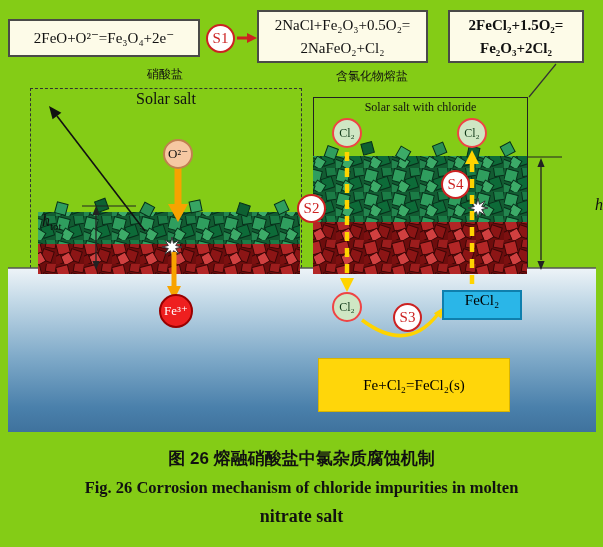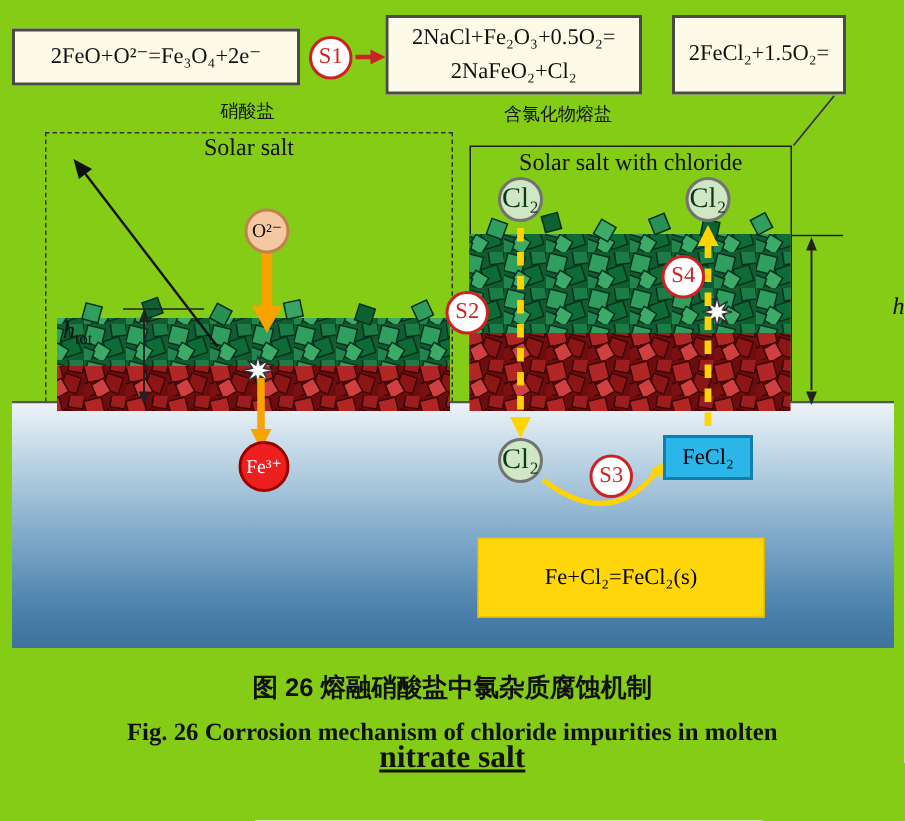--- a/index.html
+++ b/index.html
@@ -12,59 +12,59 @@
   #dashed-box{left:30px;top:88px;width:272px;height:180px;border:1.6px dashed #333;border-bottom:none;}
   #solid-box{left:313px;top:97px;width:215px;height:171px;border:1.8px solid #222;}
   #overlay-svg{position:absolute;left:0;top:0;z-index:2;pointer-events:none;}
   .lbl{position:absolute;z-index:3;white-space:nowrap;}
   
   .eqbox{position:absolute;z-index:3;box-sizing:border-box;background:#fdfbe8;border:2px solid #4a4a48;
          display:flex;flex-direction:column;align-items:center;justify-content:center;
          font-size:15px;line-height:1.5;text-align:center;}
   #eq1{left:8px;top:19px;width:192px;height:38px;}
   #eq2{left:257px;top:10px;width:171px;height:53px;}
-  #eq3{left:448px;top:10px;width:116px;height:53px;}
+  #eq3{left:448px;top:10px;width:136px;height:53px;font-weight:bold;}
   
   .circle{position:absolute;z-index:3;border-radius:50%;display:flex;align-items:center;justify-content:center;
           box-sizing:border-box;font-size:13px;}
   .smark{background:#fff;border:2.5px solid #cc2222;color:#cc2222;font-size:15px;width:29px;height:29px;}
   #s1{left:206px;top:24px;}
   #s2{left:297px;top:194px;}
   #s3{left:393px;top:303px;}
   #s4{left:441px;top:170px;}
   #o2-circle{left:163px;top:139px;width:30px;height:30px;background:#f6c8a2;border:2px solid #c08050;}
   #fe3-circle{left:159px;top:294px;width:34px;height:34px;background:#ee1f1f;border:2px solid #990000;color:#fff;}
-  .cl2{width:30px;height:30px;background:#cfe7c4;border:2px solid #737373;color:#103818;font-size:19px;}
+  .cl2{width:30px;height:30px;background:#cfe7c4;border:2px solid #ef4444;color:#103818;font-size:12px;}
   #cl2-tl{left:332px;top:118px;}
   #cl2-tr{left:457px;top:118px;}
   #cl2-b{left:332px;top:292px;}
   
-  #fecl2-box{position:absolute;z-index:3;left:442px;top:290px;width:60px;height:30px;background:#2ab6e8;
-             border:2px solid #0f7fae;box-sizing:border-box;display:flex;align-items:center;justify-content:center;
+  #fecl2-box{position:absolute;z-index:3;left:442px;top:290px;width:80px;height:30px;background:#2ab6e8;
+             border:2px solid #0f7fae;box-sizing:border-box;display:flex;justify-content:center;
              font-size:15px;color:#000;}
   
   #rxbox{position:absolute;z-index:3;left:318px;top:358px;width:192px;height:54px;background:#ffd60a;
          border:1px solid #d9b400;box-sizing:border-box;display:flex;flex-direction:column;align-items:center;
          justify-content:center;font-size:15px;line-height:1.6;color:#000;}
   
   .cn{font-size:12px;}
   #lbl-nitrate{left:120px;top:66px;width:90px;text-align:center;}
   #lbl-chloride{left:322px;top:68px;width:100px;text-align:center;}
   #lbl-solar{left:116px;top:90px;width:100px;text-align:center;font-size:16px;}
-  #lbl-solar-cl{left:330px;top:100px;width:181px;text-align:center;font-size:16px;}
+  #lbl-solar-cl{left:330px;top:100px;width:181px;text-align:center;font-size:12px;}
   .hlabel{font-size:16px;}
   .hlabel i{font-style:italic;}
   .hlabel sub{font-size:11px;}
   #h-tot{left:42px;top:212px;}
   #h2-tot{left:549px;top:196px;margin-left:46px;}
   
   .cap{position:absolute;z-index:3;left:0;width:603px;text-align:center;font-weight:bold;}
   #cap-cn{top:447px;font-size:17px;font-family:"Liberation Sans","DejaVu Sans",sans-serif;}
   #cap-en1{top:478px;font-size:16.5px;}
-  #cap-en2{top:492px;font-size:21px;text-decoration:underline;}
+  #cap-en2{top:506px;font-size:18px;}
 </style>
 </head>
 <body>
 
 <div id="fig">
 
   <div id="sea"></div>
 
   <div id="dashed-box" class="frame"></div>
   <div id="solid-box" class="frame"></div>
@@ -180,20 +180,21 @@
   </div>
   <div id="s1" class="circle smark lbl">
     <span>S1</span>
   </div>
   <div id="eq2" class="eqbox">
     <div>2NaCl+Fe₂O₃+0.5O₂=</div>
     <div>2NaFeO₂+Cl₂</div>
   </div>
   <div id="eq3" class="eqbox">
     <div>2FeCl₂+1.5O₂=</div>
+    <div>Fe₂O₃+2Cl₂</div>
   </div>
 
   <div id="lbl-nitrate" class="lbl cn">硝酸盐</div>
   <div id="lbl-solar" class="lbl">Solar salt</div>
   <div id="lbl-chloride" class="lbl cn">含氯化物熔盐</div>
   <div id="lbl-solar-cl" class="lbl">Solar salt with chloride</div>
 
   <div id="o2-circle" class="circle">
     <span>O²⁻</span>
   </div>

